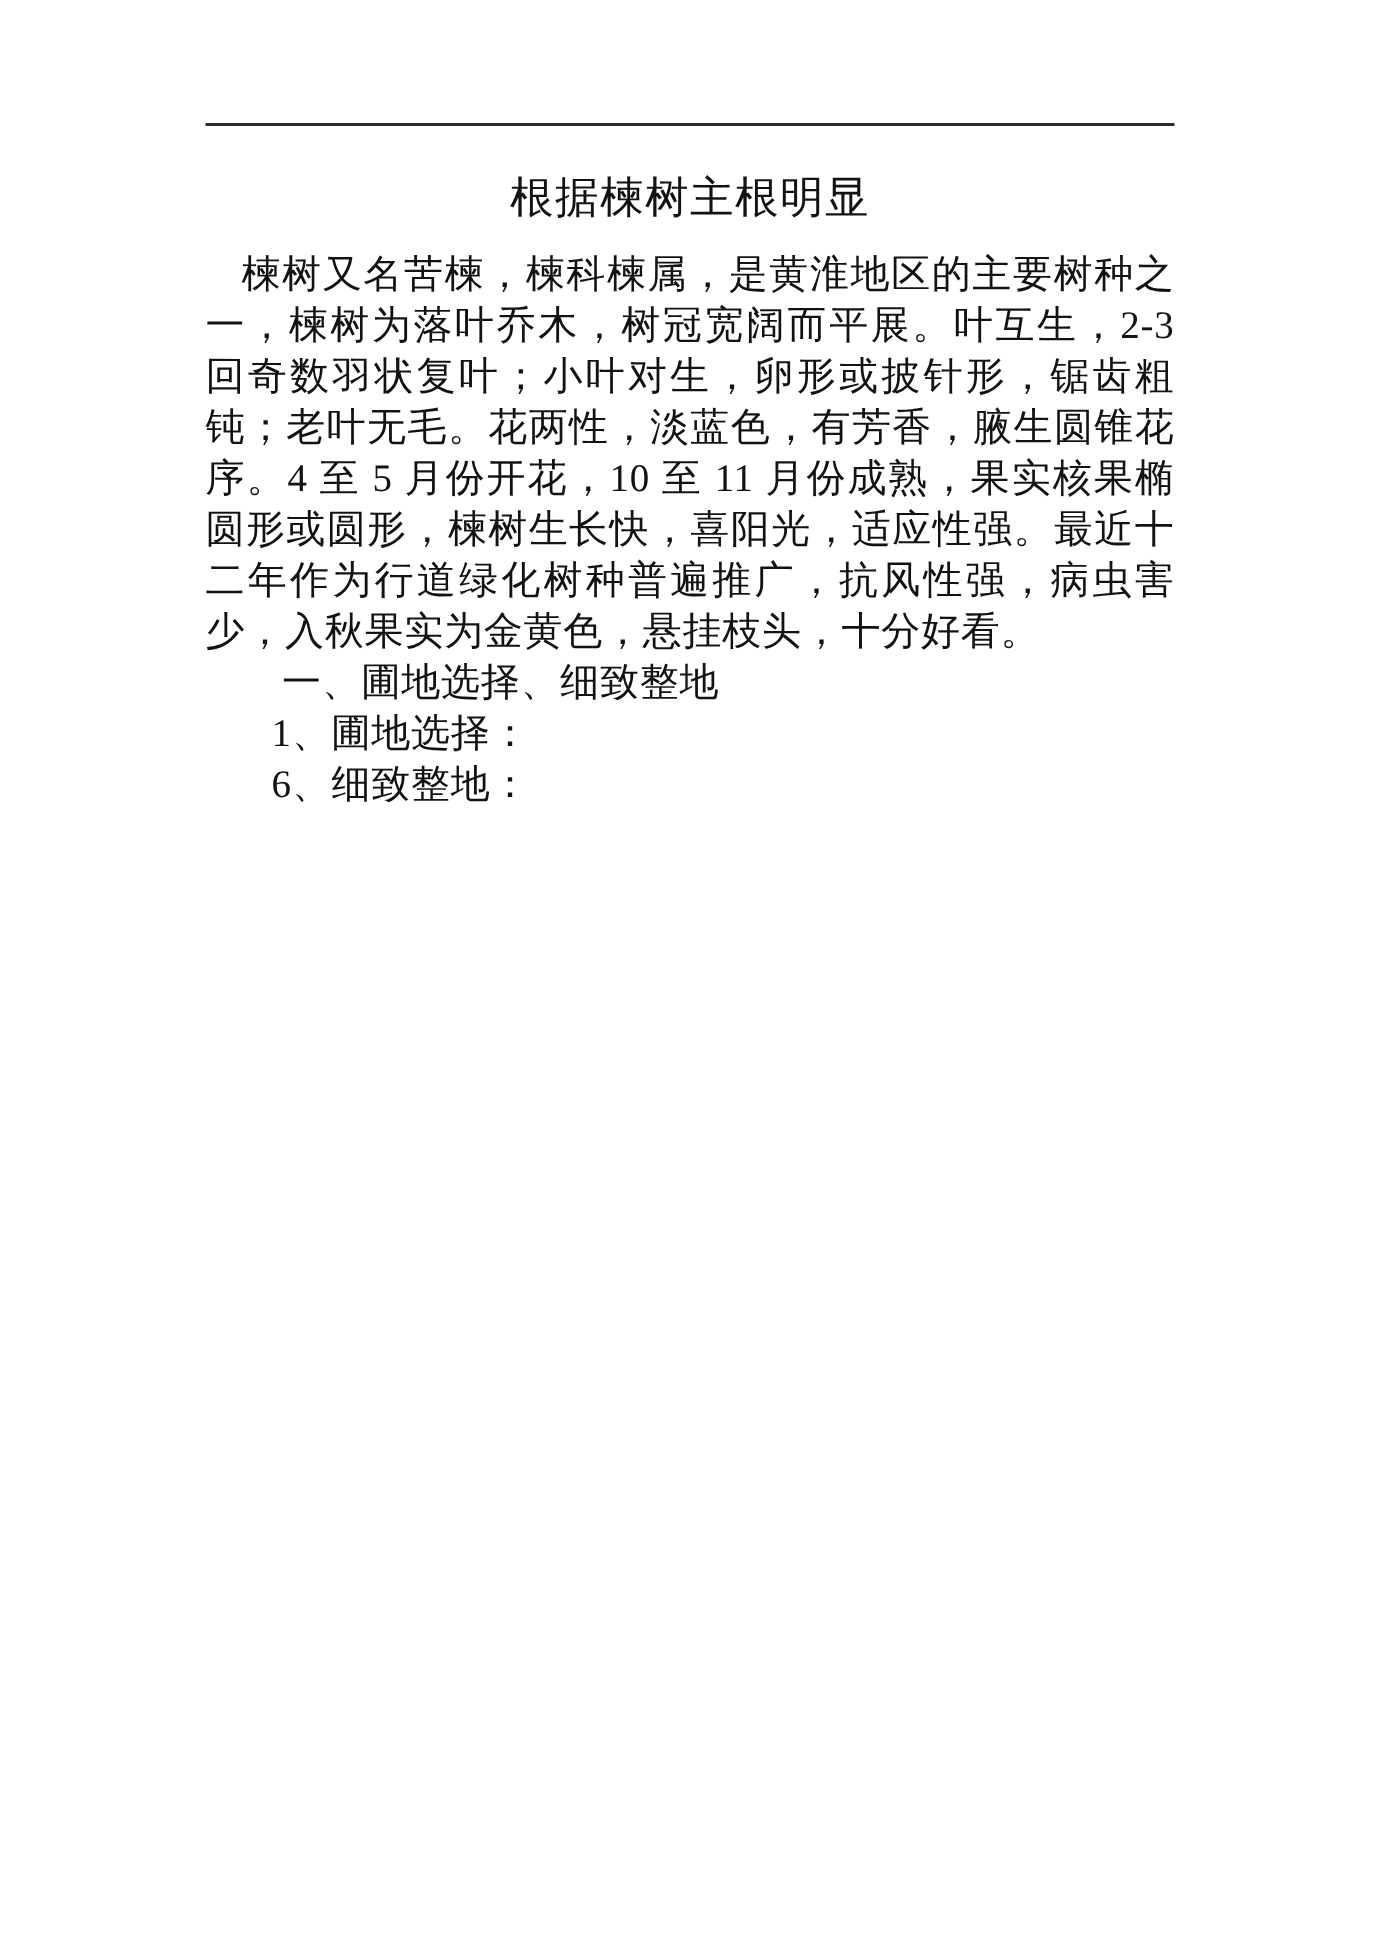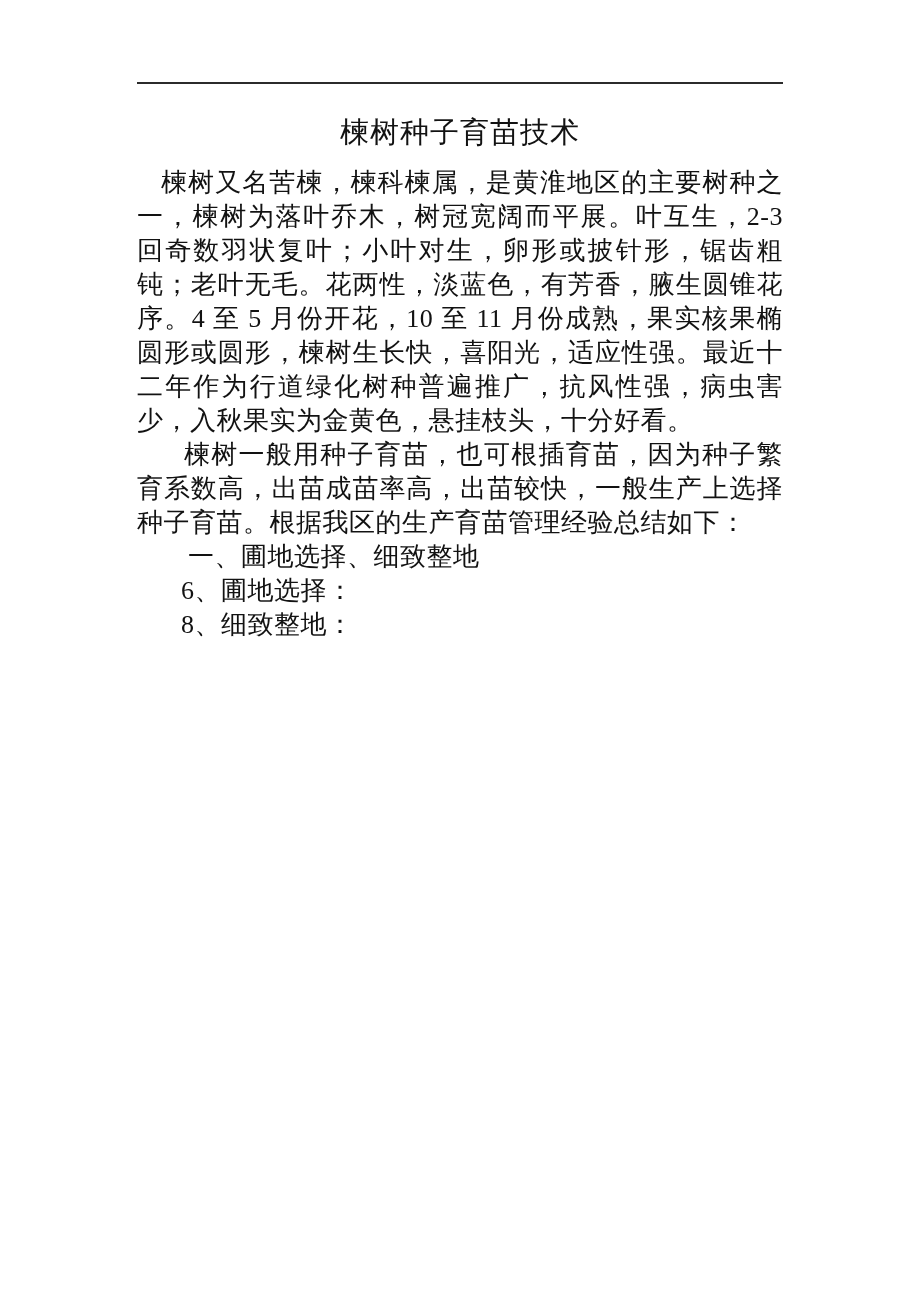--- a/index.html
+++ b/index.html
@@ -62,28 +62,27 @@
 </style>
 </head>
 <body>
 
 <div class="page">
 
   <div class="header-rule"></div>
 
   <div class="content">
 
-    <h1 class="title">楝树种子育苗技术</h1>
+    <h1 class="title">根据楝树主根明显</h1>
 
     <p class="para indent-sm">楝树又名苦楝，楝科楝属，是黄淮地区的主要树种之一，楝树为落叶乔木，树冠宽阔而平展。叶互生，2-3 回奇数羽状复叶；小叶对生，卵形或披针形，锯齿粗钝；老叶无毛。花两性，淡蓝色，有芳香，腋生圆锥花序。4 至 5 月份开花，10 至 11 月份成熟，果实核果椭圆形或圆形，楝树生长快，喜阳光，适应性强。最近十二年作为行道绿化树种普遍推广，抗风性强，病虫害少，入秋果实为金黄色，悬挂枝头，十分好看。</p>
 
-    <p class="para indent">楝树一般用种子育苗，也可根插育苗，因为种子繁育系数高，出苗成苗率高，出苗较快，一般生产上选择种子育苗。根据我区的生产育苗管理经验总结如下：</p>
 
     <p class="para indent-h">一、圃地选择、细致整地</p>
 
-    <p class="para indent-n">6、圃地选择：</p>
+    <p class="para indent-n">1、圃地选择：</p>
 
 
-    <p class="para indent-n">8、细致整地：</p>
+    <p class="para indent-n">6、细致整地：</p>
 
 
   </div>
 </div>
 
 </body></html>

